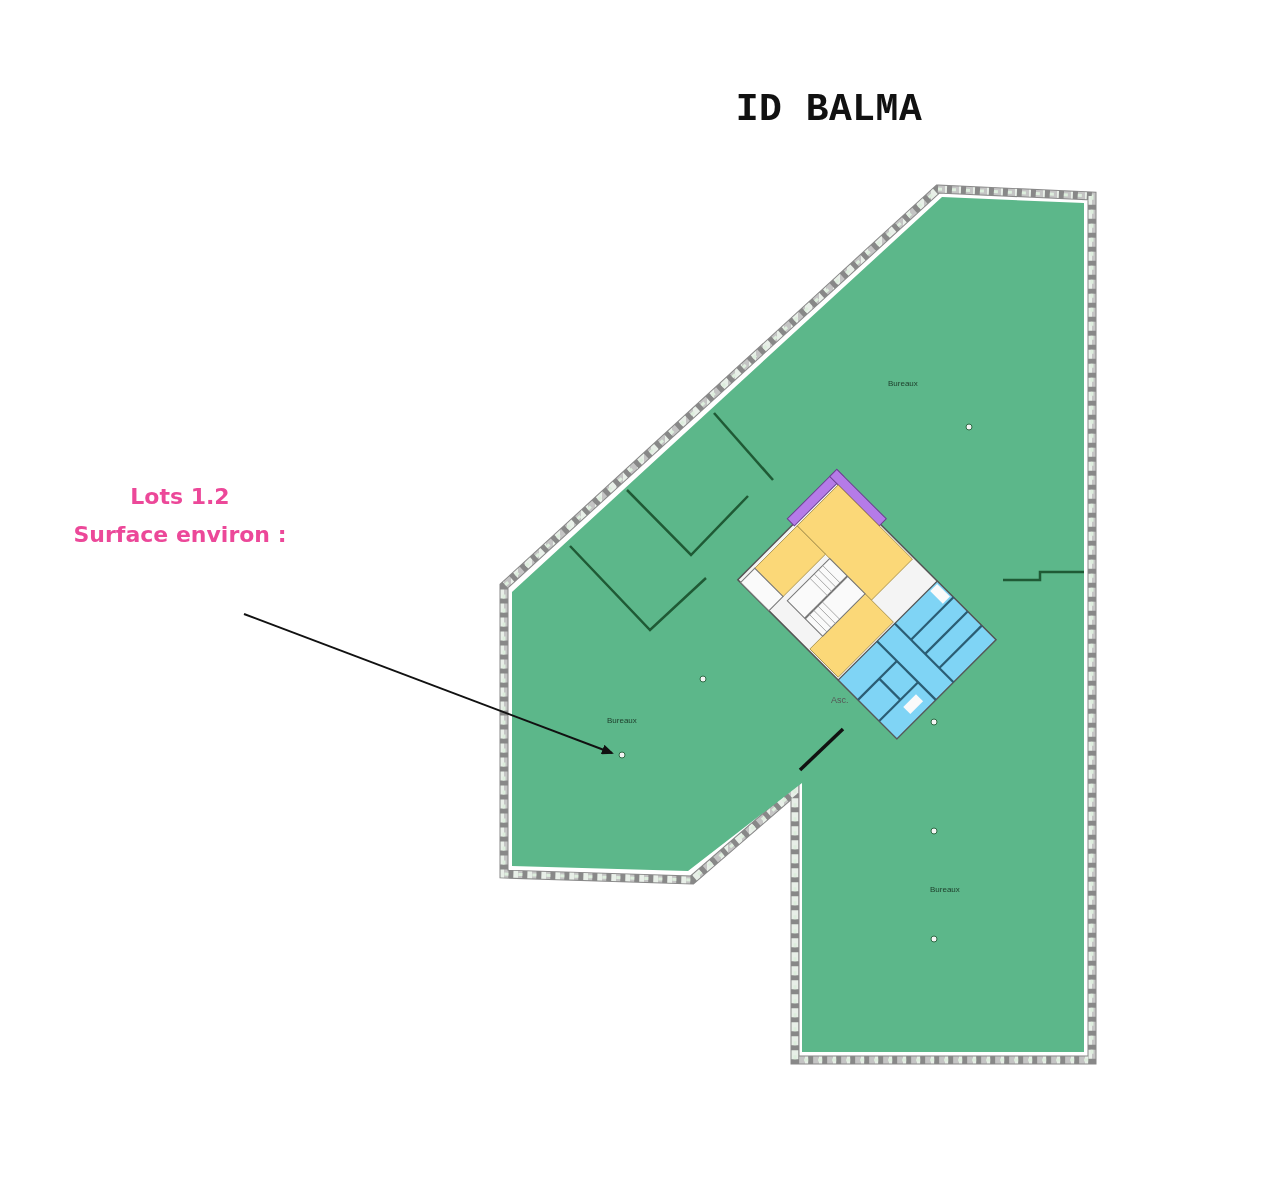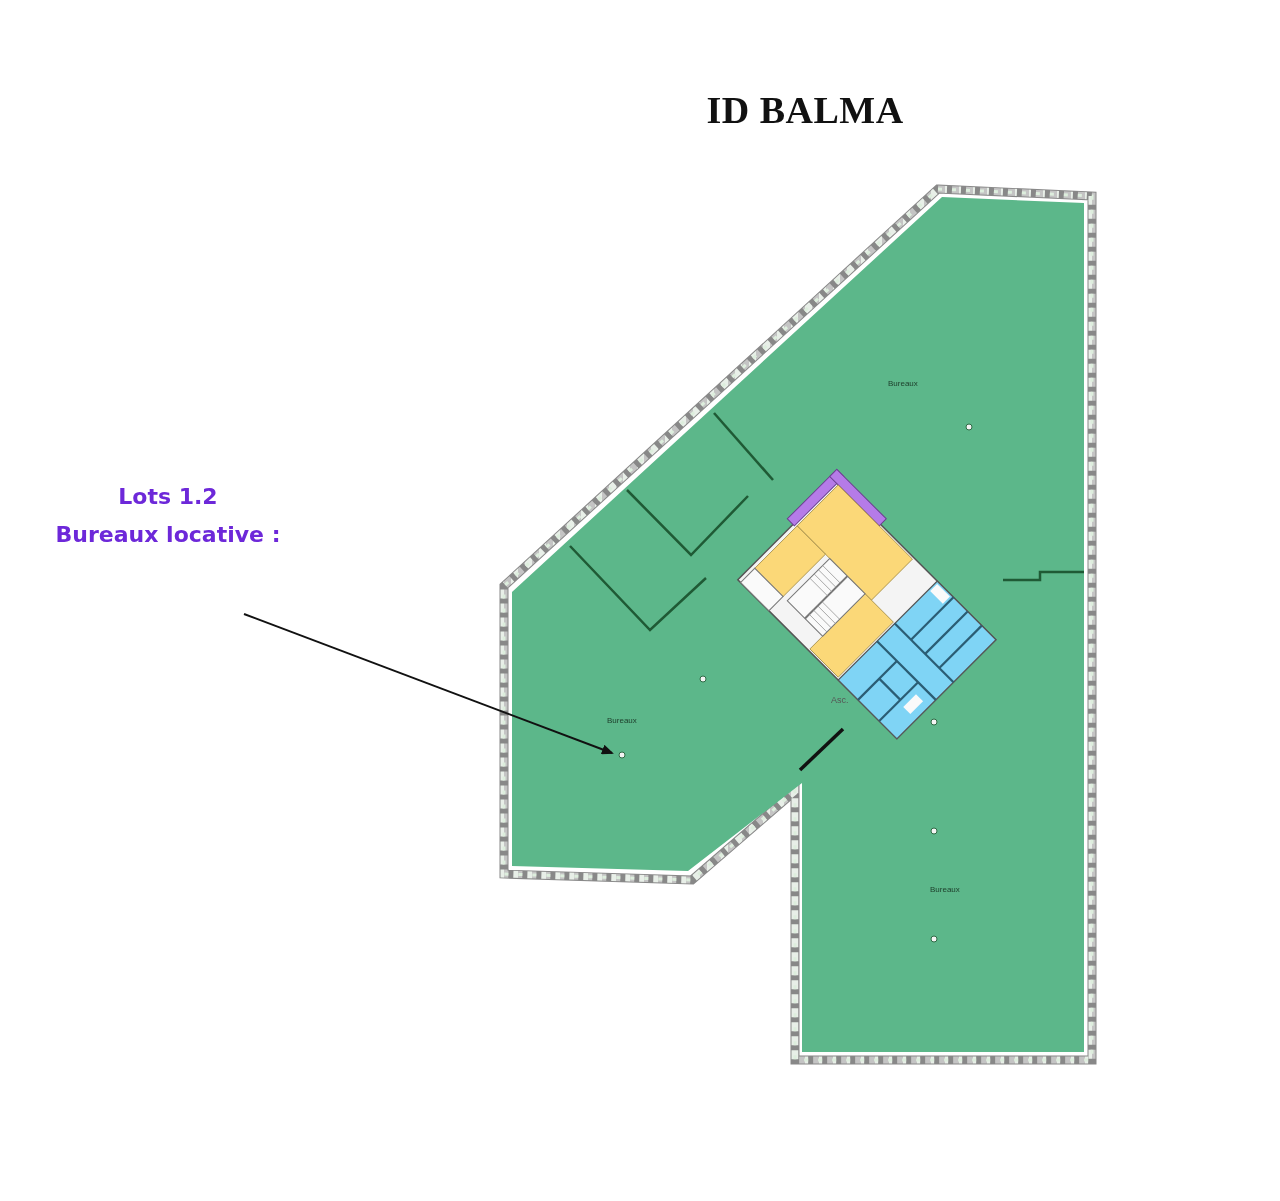--- a/index.html
+++ b/index.html
@@ -1,38 +1,38 @@
 <!DOCTYPE html>
 <html><head>
   <meta charset="utf-8">
   <style>
     html, body { margin: 0; padding: 0; background: #ffffff; }
     body { width: 1280px; height: 1201px; position: relative; overflow: hidden; font-family: "Liberation Sans", sans-serif; }
     .title {
-      position: absolute; left: 685px; top: 88px; width: 240px; text-align: center;
-      font-family: Liberation Serif, serif; font-weight: bold; font-size: 38px; color: #111;
+      position: absolute; left: 709px; top: 88px; width: 240px; text-align: center;
+      font-family: Liberation Mono, monospace; font-weight: bold; font-size: 38px; color: #111;
       letter-spacing: 0.5px;
     }
     .lot-label {
-      position: absolute; left: 18px; top: 478px; width: 300px; text-align: center;
-      font-family: "DejaVu Sans", sans-serif; font-weight: bold; font-size: 22px; line-height: 38px; color: #6d28d9;
+      position: absolute; left: 30px; top: 478px; width: 300px; text-align: center;
+      font-family: "DejaVu Sans", sans-serif; font-weight: bold; font-size: 22px; line-height: 38px; color: #ec4899;
     }
     .lot-label sup { font-size: 12px; vertical-align: top; position: relative; top: -2px; }
     svg.plan { position: absolute; left: 0; top: 0; }
     .room-label { font-family: "Liberation Sans", sans-serif; font-size: 8px; fill: #1d3d2a; }
     .asc-label { font-family: "Liberation Sans", sans-serif; font-size: 9px; fill: #555; }
   </style>
 </head>
 <body>
 
 <div class="title">ID BALMA</div>
 
 <div class="lot-label">
   <div>Lots 1.2</div>
-  <div>Bureaux locative :</div>
+  <div>Surface environ :</div>
 </div>
 
 <svg class="plan" width="1280" height="1201" viewBox="0 0 1280 1201">
   <defs>
     <marker id="arrowhead" markerWidth="12" markerHeight="10" refX="10" refY="5" orient="auto" markerUnits="userSpaceOnUse">
       <path d="M0,0 L12,5 L0,10 Z" fill="#111"></path>
     </marker>
     <pattern id="facade" patternUnits="userSpaceOnUse" width="14" height="14">
       <rect width="14" height="14" fill="#e8efe8"></rect>
       <rect width="7" height="14" fill="#c4c4c4"></rect>

